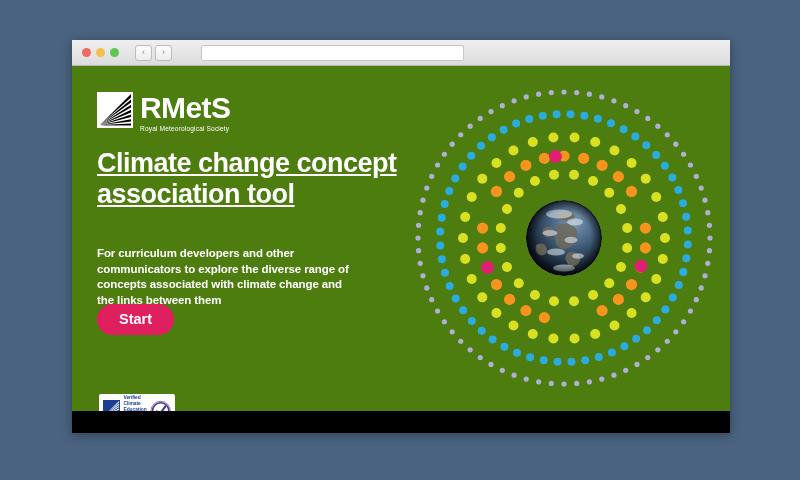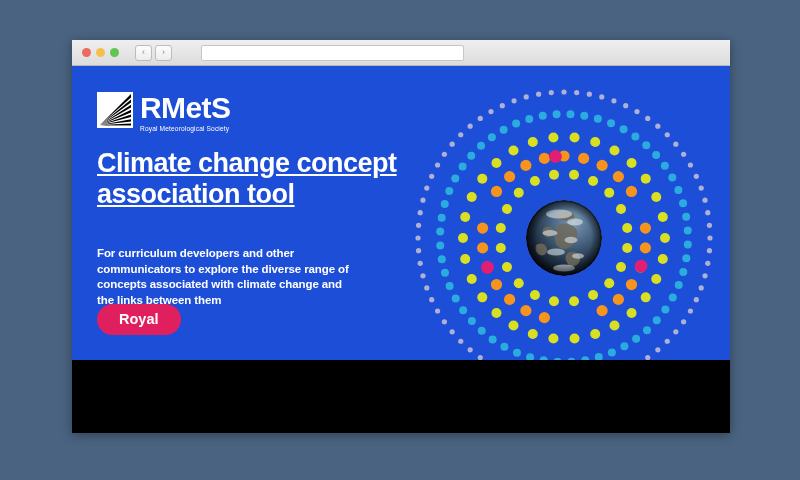--- a/index.html
+++ b/index.html
@@ -70,22 +70,22 @@
     overflow: hidden;
     white-space: nowrap;
   }
 
   #chrome-filler { flex: 1; height: 16px; }
 
   
   #page {
     position: relative;
     width: 100%;
-    height: 294px;
-    background: #1d4ed8;
+    height: 345px;
+    background: #4d7c0f;
     overflow: hidden;
   }
 
   
   #logo {
     position: absolute;
     left: 25px;
     top: 26px;
     display: flex;
     align-items: flex-start;
@@ -242,21 +242,21 @@
       <div id="logo-text-wrap">
         <span id="logo-wordmark">RMetS</span>
         <span id="logo-tagline">Royal Meteorological Society</span>
       </div>
     </div>
 
     <h1 id="headline">Climate change concept association tool</h1>
 
     <p id="subcopy">For curriculum developers and other communicators to explore the diverse range of concepts associated with climate change and the links between them</p>
 
-    <button id="start-button">Royal</button>
+    <button id="start-button">Start</button>
 
     <div id="badge">
       <div id="badge-logo">
         <svg id="badge-logo-mark" viewBox="0 0 36 36">
           <rect x="0" y="0" width="36" height="36" fill="#1c3f94"></rect>
           <g fill="#ffffff">
             <path d="M3 33 L34 2 L34 5.4 Z"></path>
             <path d="M3 33 L34 7.6 L34 10.6 Z"></path>
             <path d="M3 33 L34 12.8 L34 15.6 Z"></path>
             <path d="M3 33 L34 17.8 L34 20.4 Z"></path>

